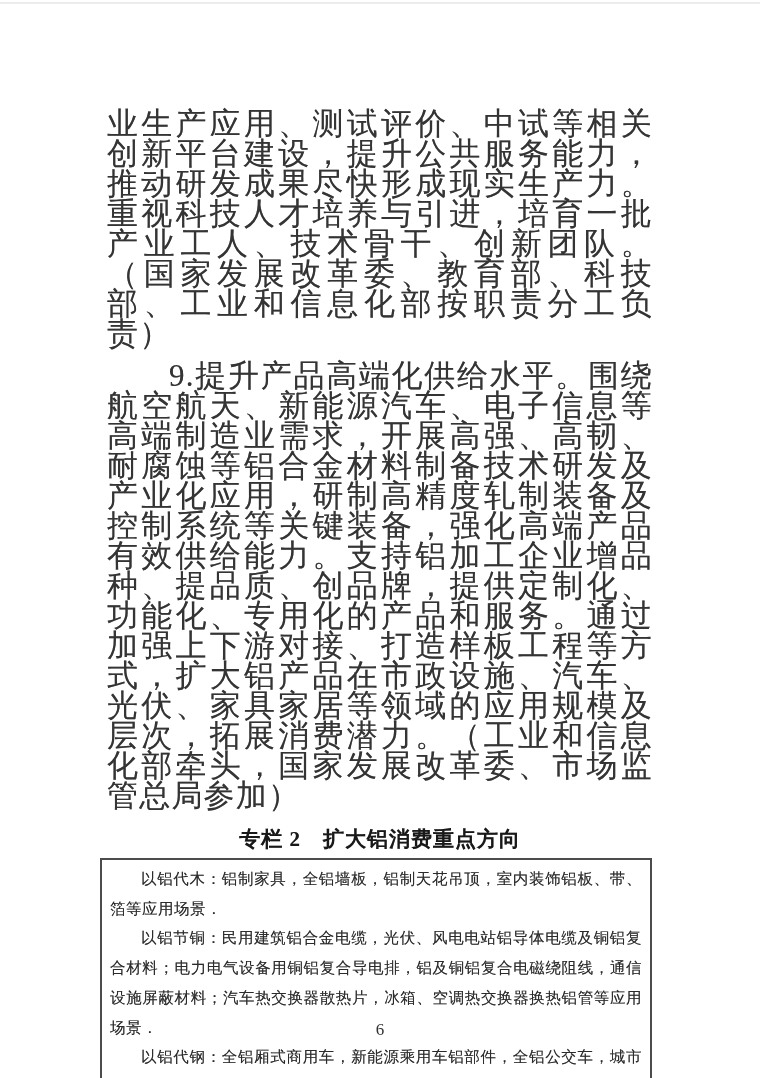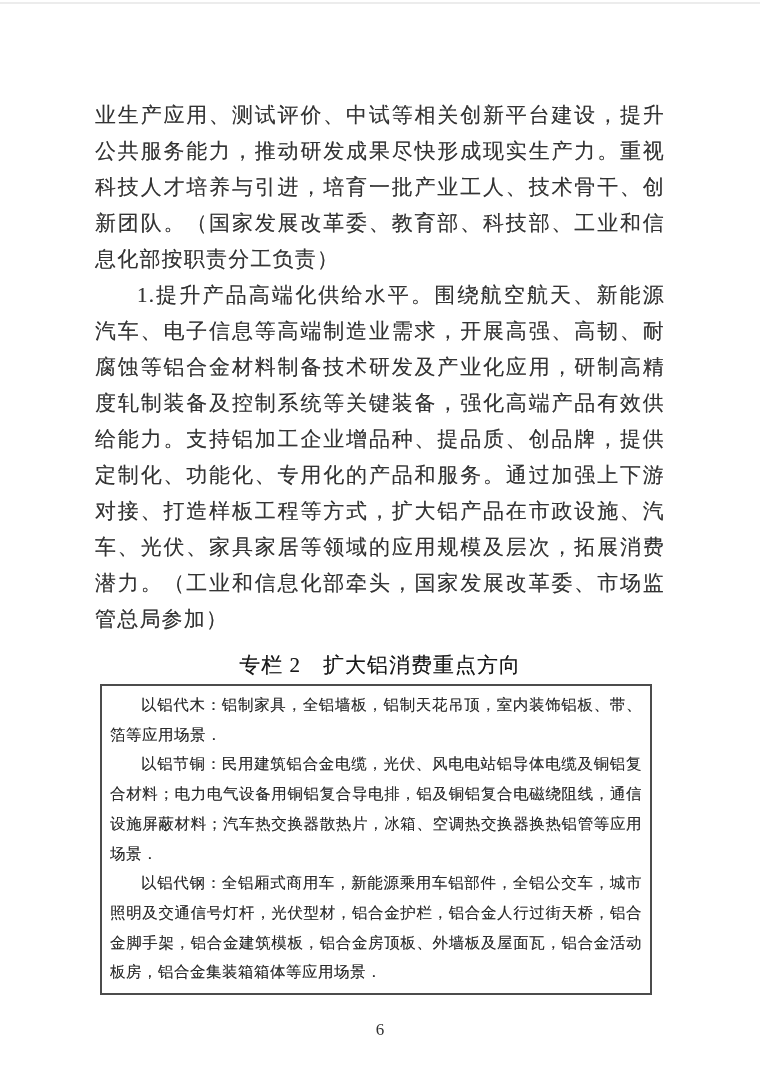--- a/index.html
+++ b/index.html
@@ -24,36 +24,36 @@
     background: #ececec;
   }
   .content {
     position: absolute;
     top: 0;
     left: 95px;
     width: 570px;
     padding-top: 97px;
   }
   .body-par {
-    margin: 0;
-    font-size: 21px;
-    line-height: 36px;
+    margin: 12px;
+    font-size: 31px;
+    line-height: 30px;
     letter-spacing: 1.2px;
     text-align: justify;
     color: #343434;
     text-shadow: 0 0 0.6px rgba(60,60,60,0.55);
   }
   .body-par.indent {
     text-indent: 2em;
   }
   .callout-title {
     margin: 13px 0 0 0;
     text-align: center;
     font-size: 21px;
-    font-weight: normal;
+    font-weight: bold;
     letter-spacing: 1px;
     color: #181818;
     line-height: 30px;
     text-shadow: 0 0 0.5px rgba(30,30,30,0.5);
   }
   .callout-box {
     box-sizing: border-box;
     margin: 4px 13px 0 5px;   
     border: 2px solid #4c4c4c;
     padding: 4px 8px 6px 8px;
@@ -81,21 +81,21 @@
 </style>
 </head>
 <body>
 
 <div class="scan-edge"></div>
 
 <div class="content">
 
   <p class="body-par">业生产应用、测试评价、中试等相关创新平台建设，提升公共服务能力，推动研发成果尽快形成现实生产力。重视科技人才培养与引进，培育一批产业工人、技术骨干、创新团队。（国家发展改革委、教育部、科技部、工业和信息化部按职责分工负责）</p>
 
-  <p class="body-par indent">1.提升产品高端化供给水平。围绕航空航天、新能源汽车、电子信息等高端制造业需求，开展高强、高韧、耐腐蚀等铝合金材料制备技术研发及产业化应用，研制高精度轧制装备及控制系统等关键装备，强化高端产品有效供给能力。支持铝加工企业增品种、提品质、创品牌，提供定制化、功能化、专用化的产品和服务。通过加强上下游对接、打造样板工程等方式，扩大铝产品在市政设施、汽车、光伏、家具家居等领域的应用规模及层次，拓展消费潜力。（工业和信息化部牵头，国家发展改革委、市场监管总局参加）</p>
+  <p class="body-par indent">9.提升产品高端化供给水平。围绕航空航天、新能源汽车、电子信息等高端制造业需求，开展高强、高韧、耐腐蚀等铝合金材料制备技术研发及产业化应用，研制高精度轧制装备及控制系统等关键装备，强化高端产品有效供给能力。支持铝加工企业增品种、提品质、创品牌，提供定制化、功能化、专用化的产品和服务。通过加强上下游对接、打造样板工程等方式，扩大铝产品在市政设施、汽车、光伏、家具家居等领域的应用规模及层次，拓展消费潜力。（工业和信息化部牵头，国家发展改革委、市场监管总局参加）</p>
 
   <div class="callout-title">专栏 2　扩大铝消费重点方向</div>
 
   <div class="callout-box">
     <p class="callout-par">以铝代木：铝制家具，全铝墙板，铝制天花吊顶，室内装饰铝板、带、箔等应用场景．</p>
     <p class="callout-par">以铝节铜：民用建筑铝合金电缆，光伏、风电电站铝导体电缆及铜铝复合材料；电力电气设备用铜铝复合导电排，铝及铜铝复合电磁绕阻线，通信设施屏蔽材料；汽车热交换器散热片，冰箱、空调热交换器换热铝管等应用场景．</p>
     <p class="callout-par">以铝代钢：全铝厢式商用车，新能源乘用车铝部件，全铝公交车，城市照明及交通信号灯杆，光伏型材，铝合金护栏，铝合金人行过街天桥，铝合金脚手架，铝合金建筑模板，铝合金房顶板、外墙板及屋面瓦，铝合金活动板房，铝合金集装箱箱体等应用场景．</p>
 
   </div>
 

